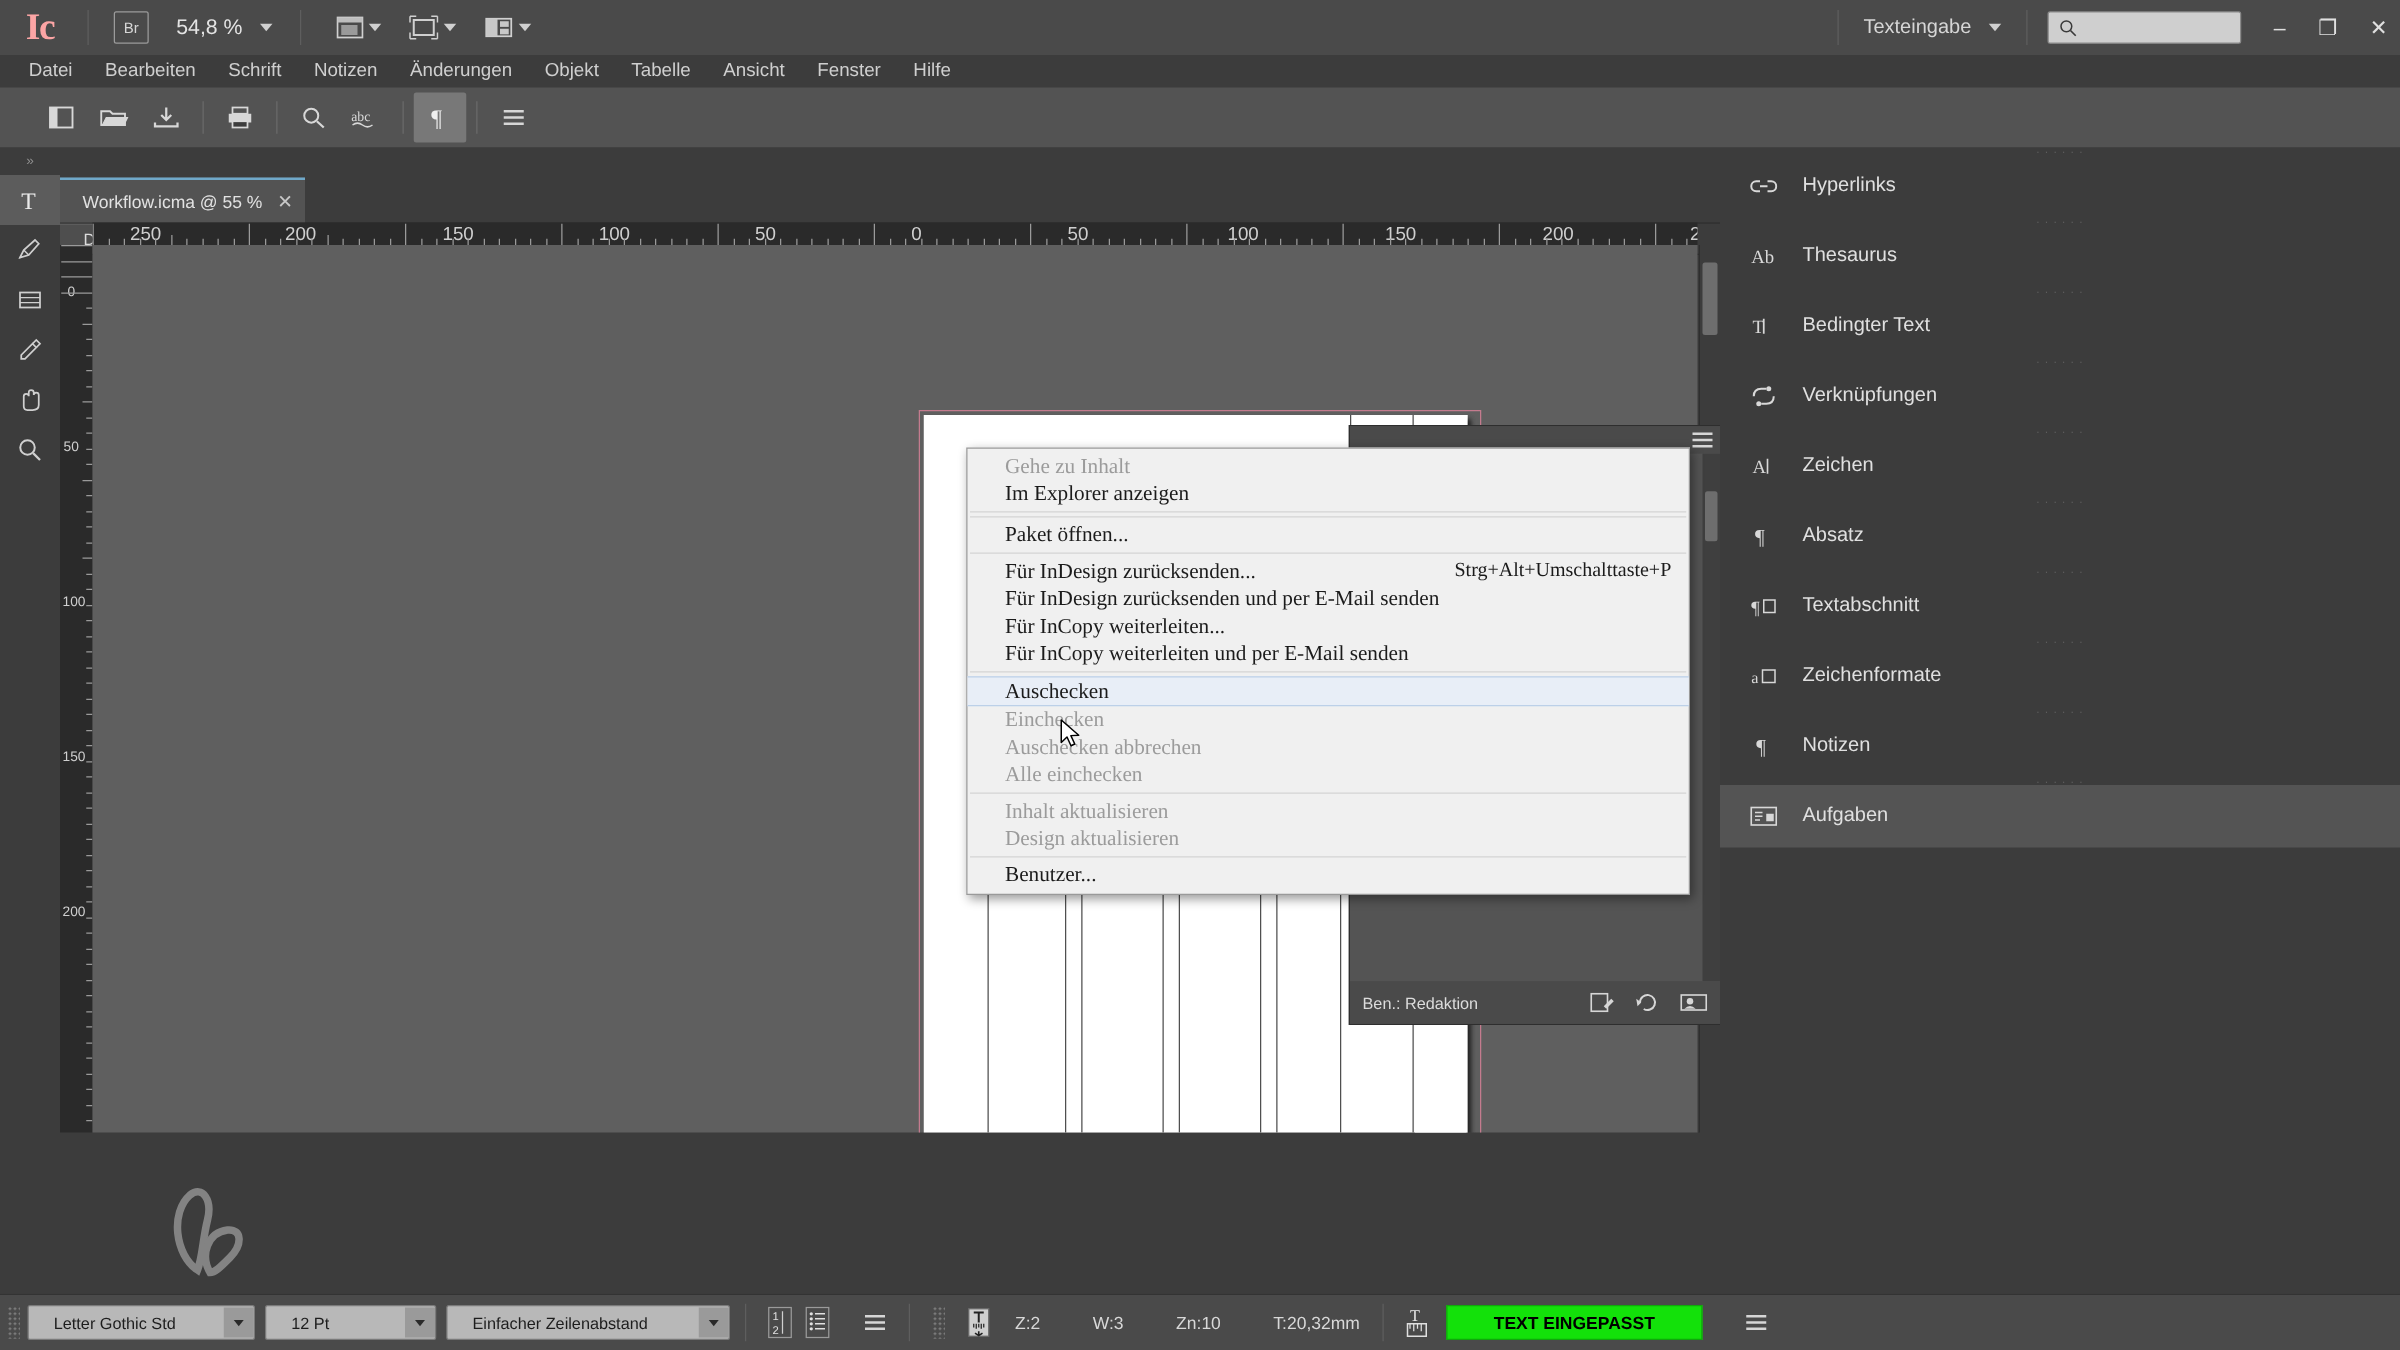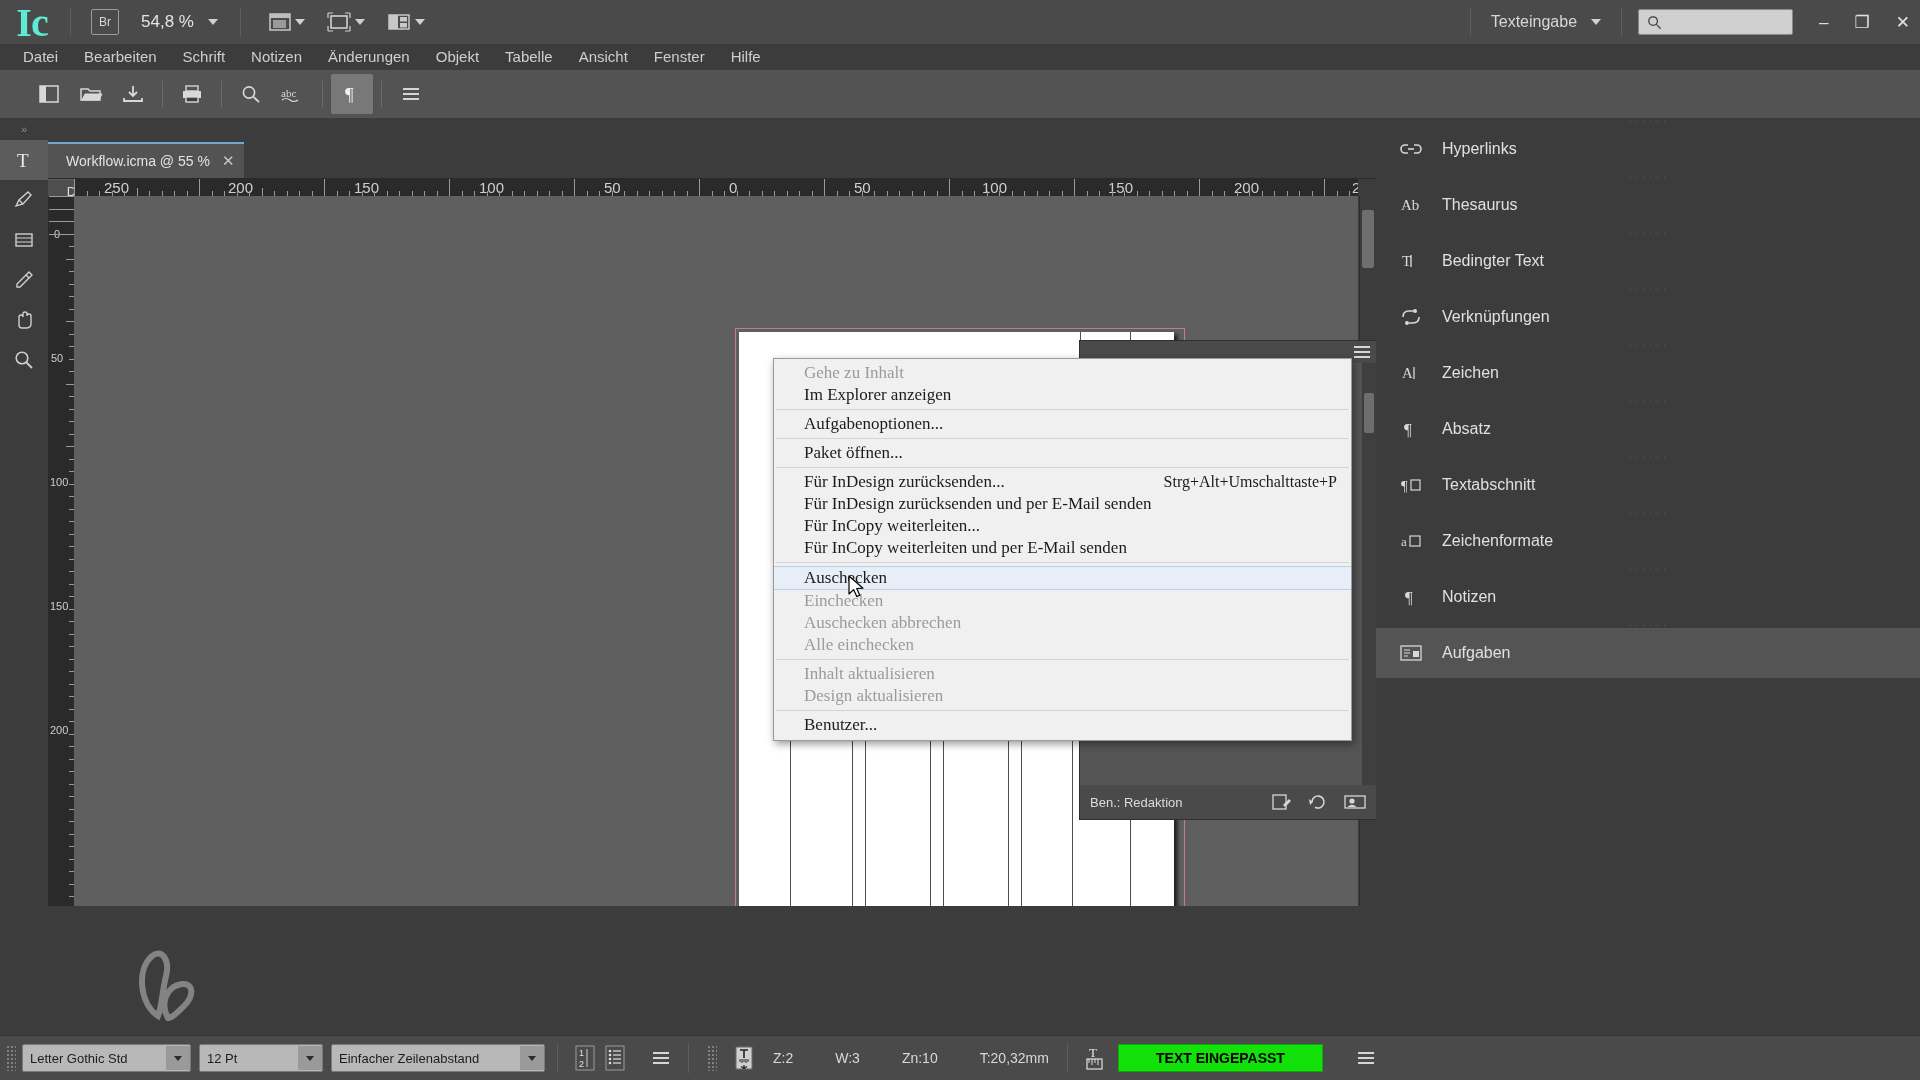--- a/index.html
+++ b/index.html
@@ -15,21 +15,21 @@
 
   
   .titlebar{
     position:absolute;left:0;top:0;width:1920px;height:44px;
     background:#4a4a4a;
     display:flex;align-items:center;
   }
   .ic-logo{
     width:64px;height:44px;display:flex;align-items:center;justify-content:center;
     font-family:"Liberation Serif", serif;
-    font-size:40px;font-weight:bold;color:#5eead4;letter-spacing:-1px;
+    font-size:30px;font-weight:bold;color:#fca5a5;letter-spacing:-1px;
   }
   .vsep{width:1px;height:28px;background:#5e5e5e;margin:0 6px;}
   .br-btn{
     width:26px;height:24px;border:1px solid #9b9b9b;border-radius:2px;
     display:flex;align-items:center;justify-content:center;
     font-size:12px;color:#d6d6d6;margin-left:14px;background:#4a4a4a;
   }
   .zoomsel{
     display:flex;align-items:center;margin-left:22px;gap:14px;
     font-size:17px;color:#e4e4e4;
@@ -197,21 +197,21 @@
   }
 
   
   .statusbar{
     position:absolute;left:0;bottom:0;width:1920px;height:44px;background:#4a4a4a;
     display:flex;align-items:center;border-top:1px solid #333;
   }
   .dots{width:10px;height:26px;background-image:radial-gradient(#8e8e8e 1px, transparent 1px);background-size:4px 4px;margin:0 6px;opacity:.8;}
   .selbox{
     height:26px;background:#b8b8b8;border:1px solid #7a7a7a;border-radius:2px;
-    display:flex;align-items:center;color:#1d1d1d;font-size:13px;padding-left:7px;
+    display:flex;align-items:center;color:#1d1d1d;font-size:13px;padding-left:20px;
   }
   .selarrow{
     width:24px;height:24px;background:#9a9a9a;margin-left:auto;
     display:flex;align-items:center;justify-content:center;
   }
   .sb-sep{width:1px;height:30px;background:#5e5e5e;margin:0 12px;}
   .sb-field{font-size:14px;color:#d8d8d8;}
   .greenbadge{
     background:#13e10a;color:#000;font-weight:bold;font-size:14px;
     height:26px;display:flex;align-items:center;justify-content:center;
@@ -794,23 +794,20 @@
 
   <div class="ctxmenu">
     <div id="ctx-list">
         <div class="ctxitem disabled">
           <span>Gehe zu Inhalt</span>
         </div>
         <div class="ctxitem">
           <span>Im Explorer anzeigen</span>
         </div>
         <div class="ctxsep"></div>
-        <div class="ctxitem">
-          <span>Aufgabenoptionen...</span>
-        </div>
         <div class="ctxsep"></div>
         <div class="ctxitem">
           <span>Paket öffnen...</span>
         </div>
         <div class="ctxsep"></div>
         <div class="ctxitem">
           <span>Für InDesign zurücksenden...</span>
           <span class="sk">Strg+Alt+Umschalttaste+P</span>
         </div>
         <div class="ctxitem">

